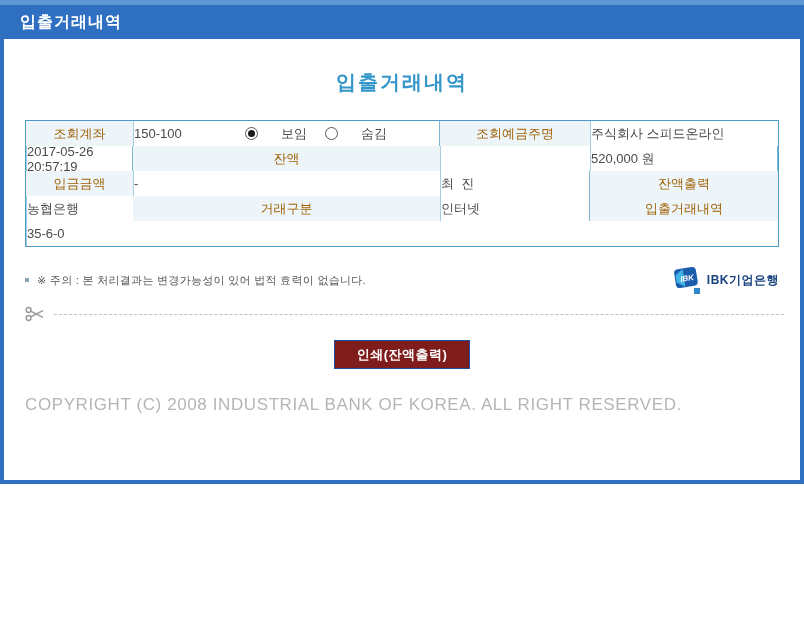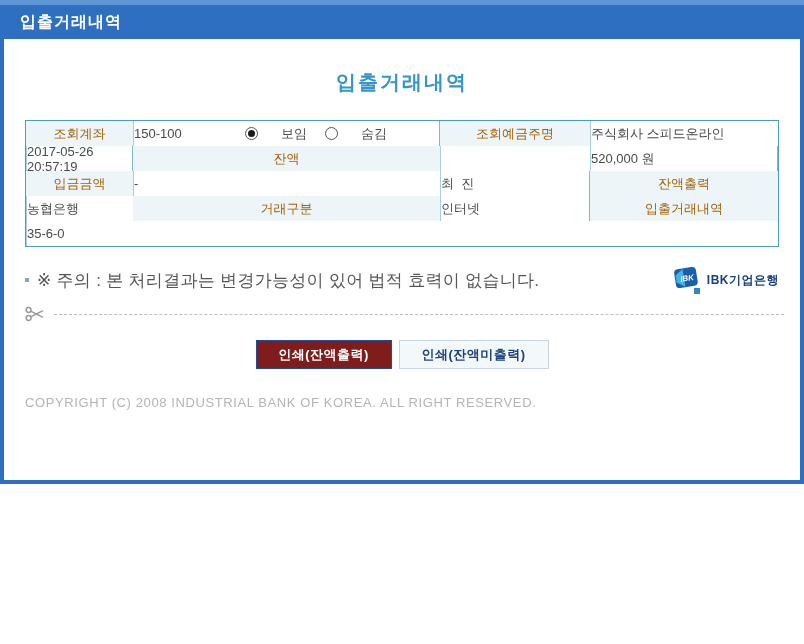--- a/index.html
+++ b/index.html
@@ -25,35 +25,35 @@
 
   .radio-group { display:flex; align-items:center; gap:18px; margin-left:auto; margin-right:52px; }
   .radio-item { display:flex; align-items:center; gap:23px; cursor:pointer; }
   .radio { width:13px; height:13px; border:1px solid #555; border-radius:50%; background:#fff;
            display:inline-flex; align-items:center; justify-content:center; }
   .radio.checked::after { content:""; width:7px; height:7px; border-radius:50%; background:#1a1a1a; }
   .radio-label { font-size:13px; color:#4a4a4a; }
 
   .notice-row { margin:18px 21px 0 21px; display:flex; align-items:center; }
   .notice-bullet { width:4px; height:4px; background:#8aa4b8; margin-right:8px; flex:0 0 auto; }
-  .notice-text { font-size:17px; color:#555555; letter-spacing:0.3px; }
+  .notice-text { font-size:11px; color:#555555; letter-spacing:0.3px; }
 
   .logo { margin-left:auto; display:flex; align-items:center; gap:4px; }
   .logo-word { color:#17417f; font-size:12px; font-weight:bold; letter-spacing:0.5px; }
 
   .cut-row { margin:10px 16px 0 21px; display:flex; align-items:center; }
   .cut-line { flex:1 1 auto; border-top:1px dashed #c0c0c0; margin-left:8px; }
 
   .button-row { margin-top:17px; display:flex; justify-content:center; gap:7px; }
   .btn { height:29px; font-size:13px; font-weight:bold; cursor:pointer; letter-spacing:0.5px;
          font-family:"Liberation Sans","DejaVu Sans",sans-serif; }
   .btn-primary { width:136px; background:#7f1d1d; color:#ffffff; border:1px solid #1d4f9e; }
   .btn-secondary { width:150px; background:#f3f8fb; color:#1d3f7d; border:1px solid #c9d6e2; }
 
-  .copyright { margin:26px 0 0 21px; font-size:13px; color:#b5b5b5; letter-spacing:0.6px; }
+  .copyright { margin:26px 0 0 21px; font-size:17px; color:#b5b5b5; letter-spacing:0.6px; }
 </style>
 </head>
 <body>
 
 <div class="page">
   <div class="top-strip"></div>
   <div class="header-bar">
     <span class="header-title">입출거래내역</span>
   </div>
 
@@ -118,18 +118,17 @@
         <circle cx="3.6" cy="5" r="2.4" fill="none" stroke="#9a9a9a" stroke-width="1.5"></circle>
         <circle cx="3.6" cy="13" r="2.4" fill="none" stroke="#9a9a9a" stroke-width="1.5"></circle>
         <line x1="5.6" y1="6.2" x2="18" y2="12.4" stroke="#9a9a9a" stroke-width="1.5"></line>
         <line x1="5.6" y1="11.8" x2="18" y2="5.6" stroke="#9a9a9a" stroke-width="1.5"></line>
       </svg>
       <span class="cut-line"></span>
     </div>
 
     <div class="button-row">
       <button class="btn btn-primary">인쇄(잔액출력)</button>
-      <button class="btn btn-secondary">인쇄(잔액미출력)</button>
     </div>
 
     <div class="copyright">COPYRIGHT (C) 2008 INDUSTRIAL BANK OF KOREA. ALL RIGHT RESERVED.</div>
   </div>
 </div>
 
 </body></html>

